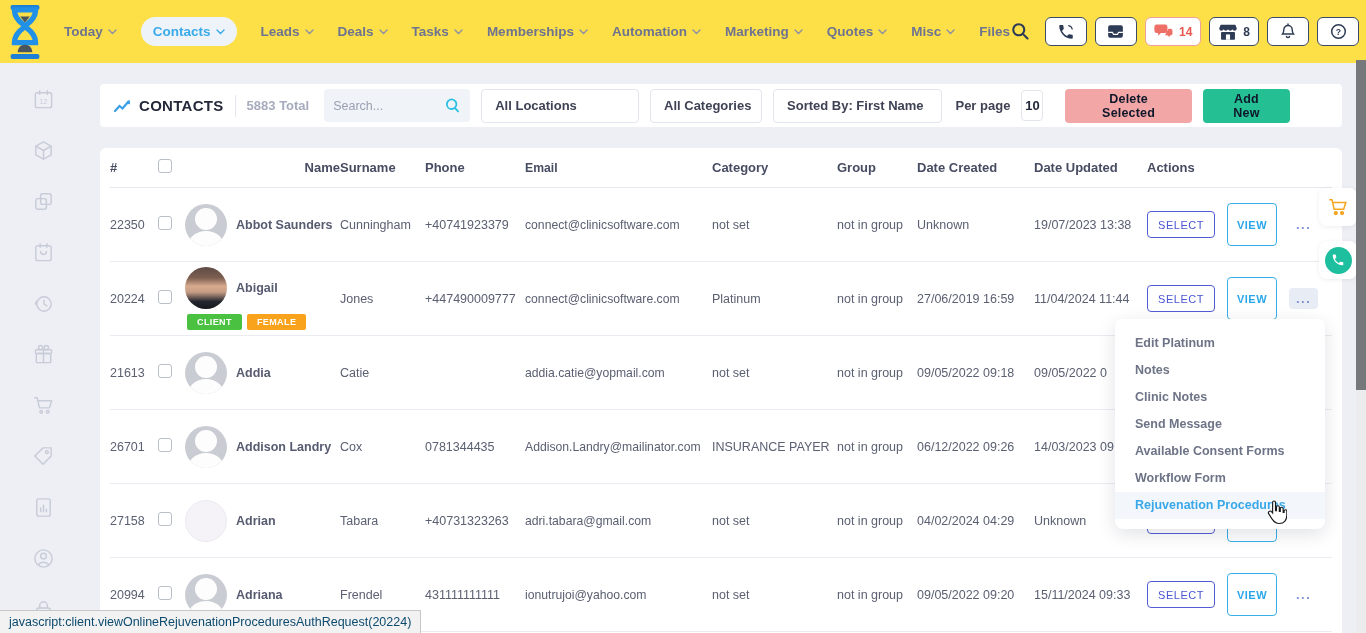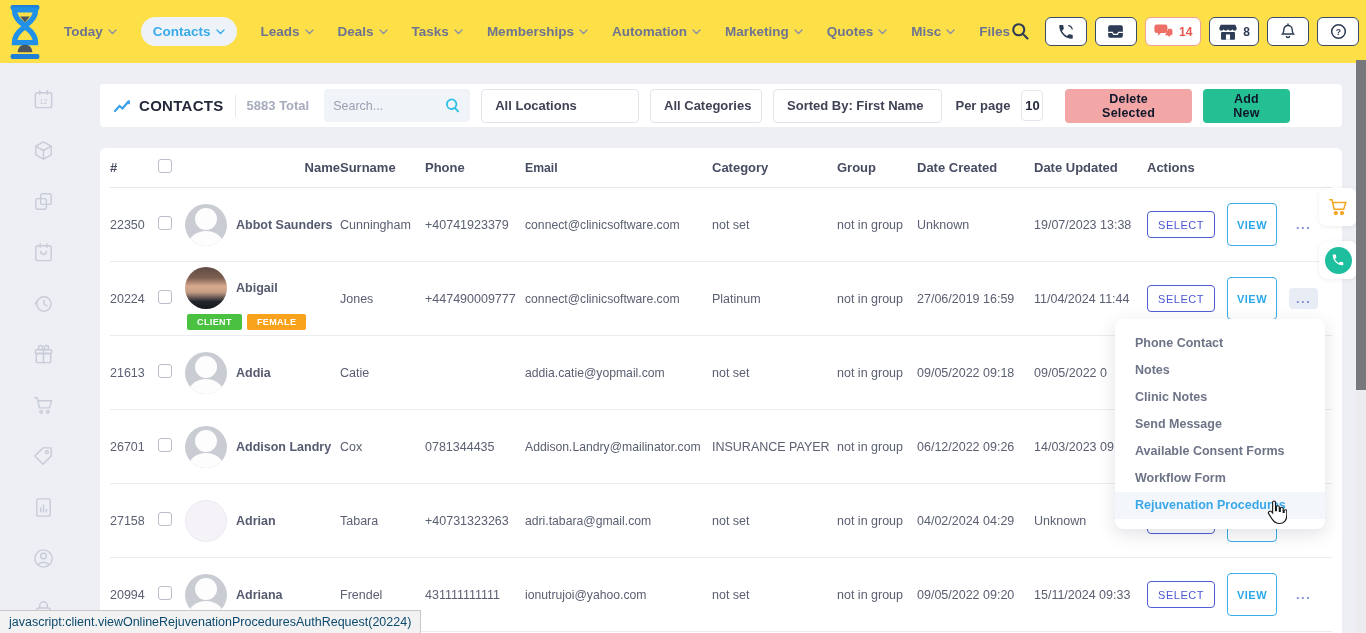--- a/index.html
+++ b/index.html
@@ -475,21 +475,21 @@
     <span class="c-actions">
       <button class="btn-select">SELECT</button>
       <button class="btn-view">VIEW</button>
       <span class="dots">...</span>
     </span>
         </div>
       </div>
   </section>
 
   <div class="ctx" id="ctx">
-      <div class="ctx-item">Phone Contact</div>
+      <div class="ctx-item">Edit Platinum</div>
       <div class="ctx-item">Notes</div>
       <div class="ctx-item">Clinic Notes</div>
       <div class="ctx-item">Send Message</div>
       <div class="ctx-item">Available Consent Forms</div>
       <div class="ctx-item">Workflow Form</div>
       <div class="ctx-item active">Rejuvenation Procedures</div>
     </div>
 
   <div class="floaters">
     <div class="fl-tile">

